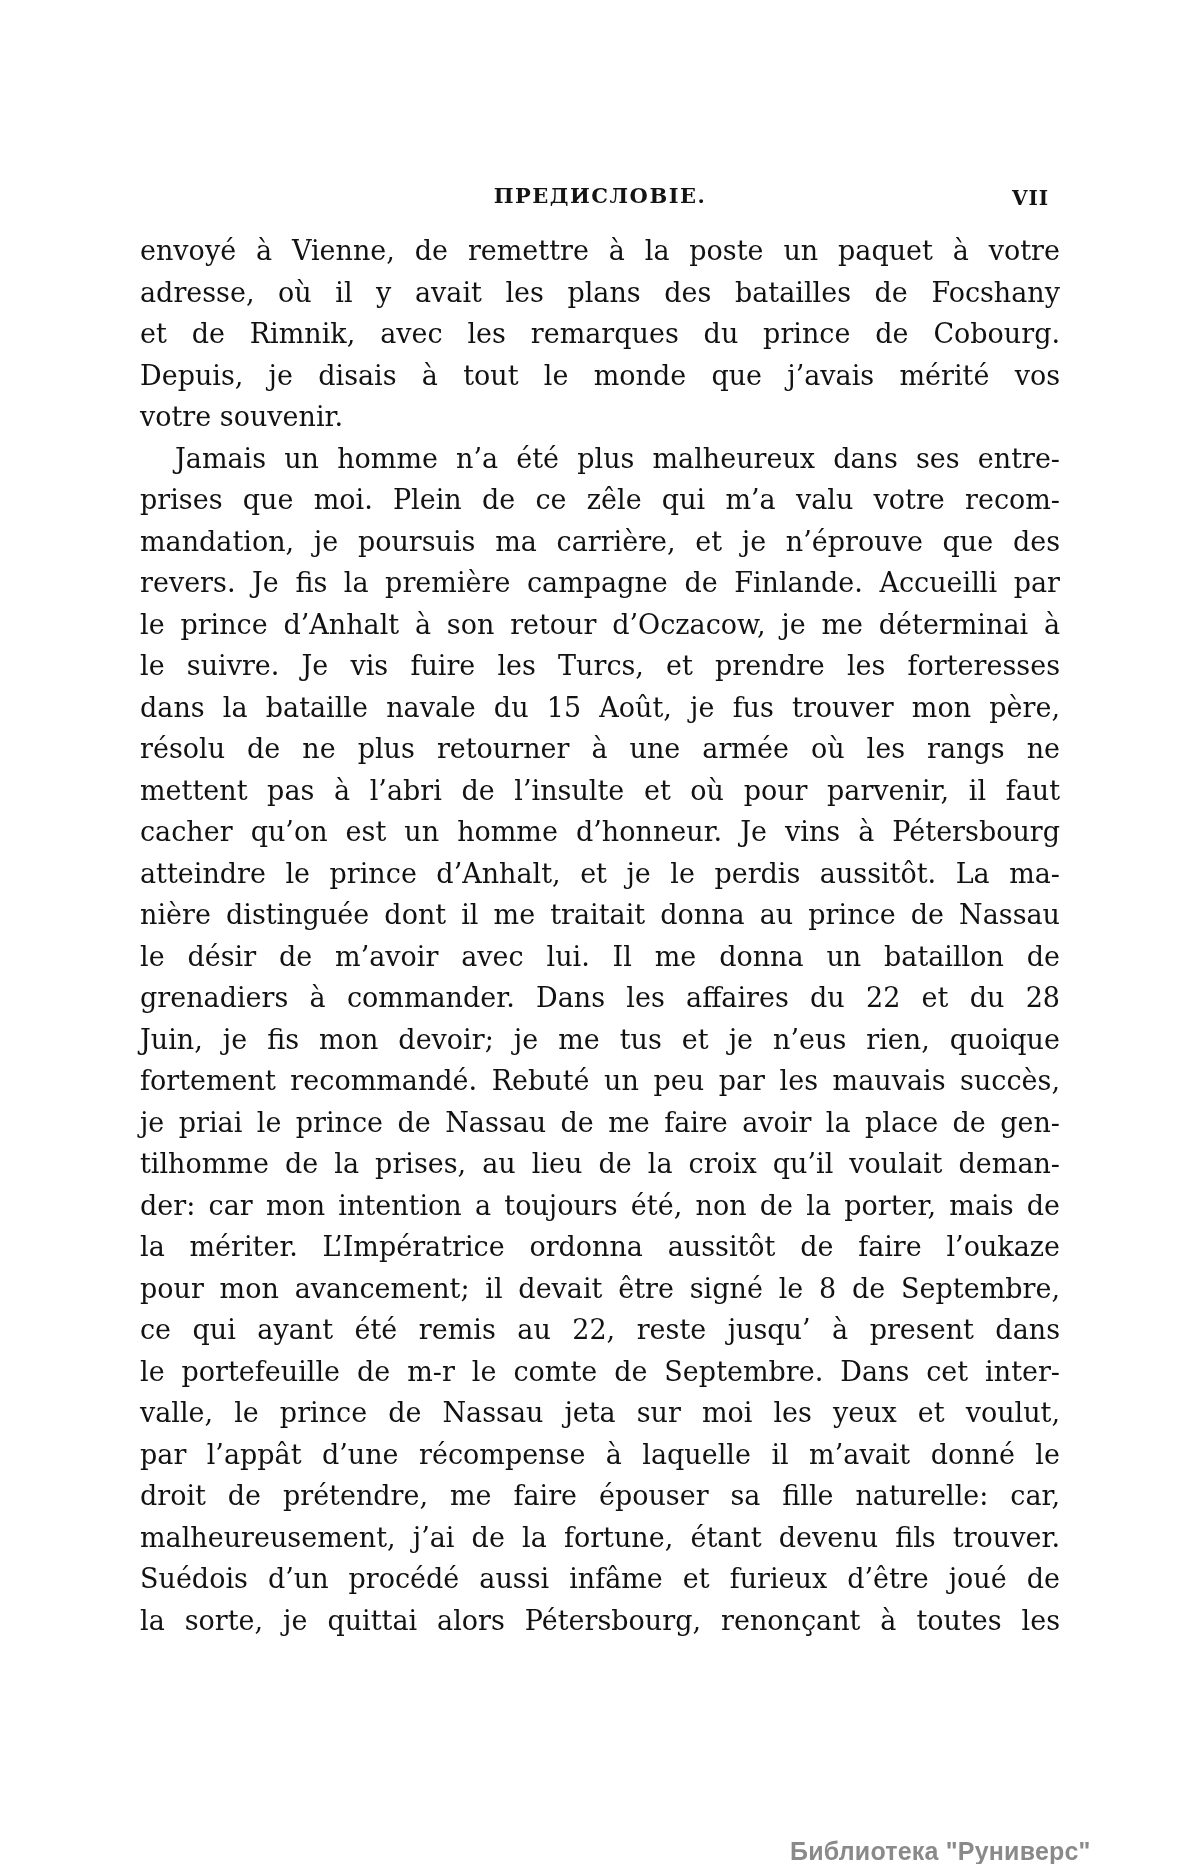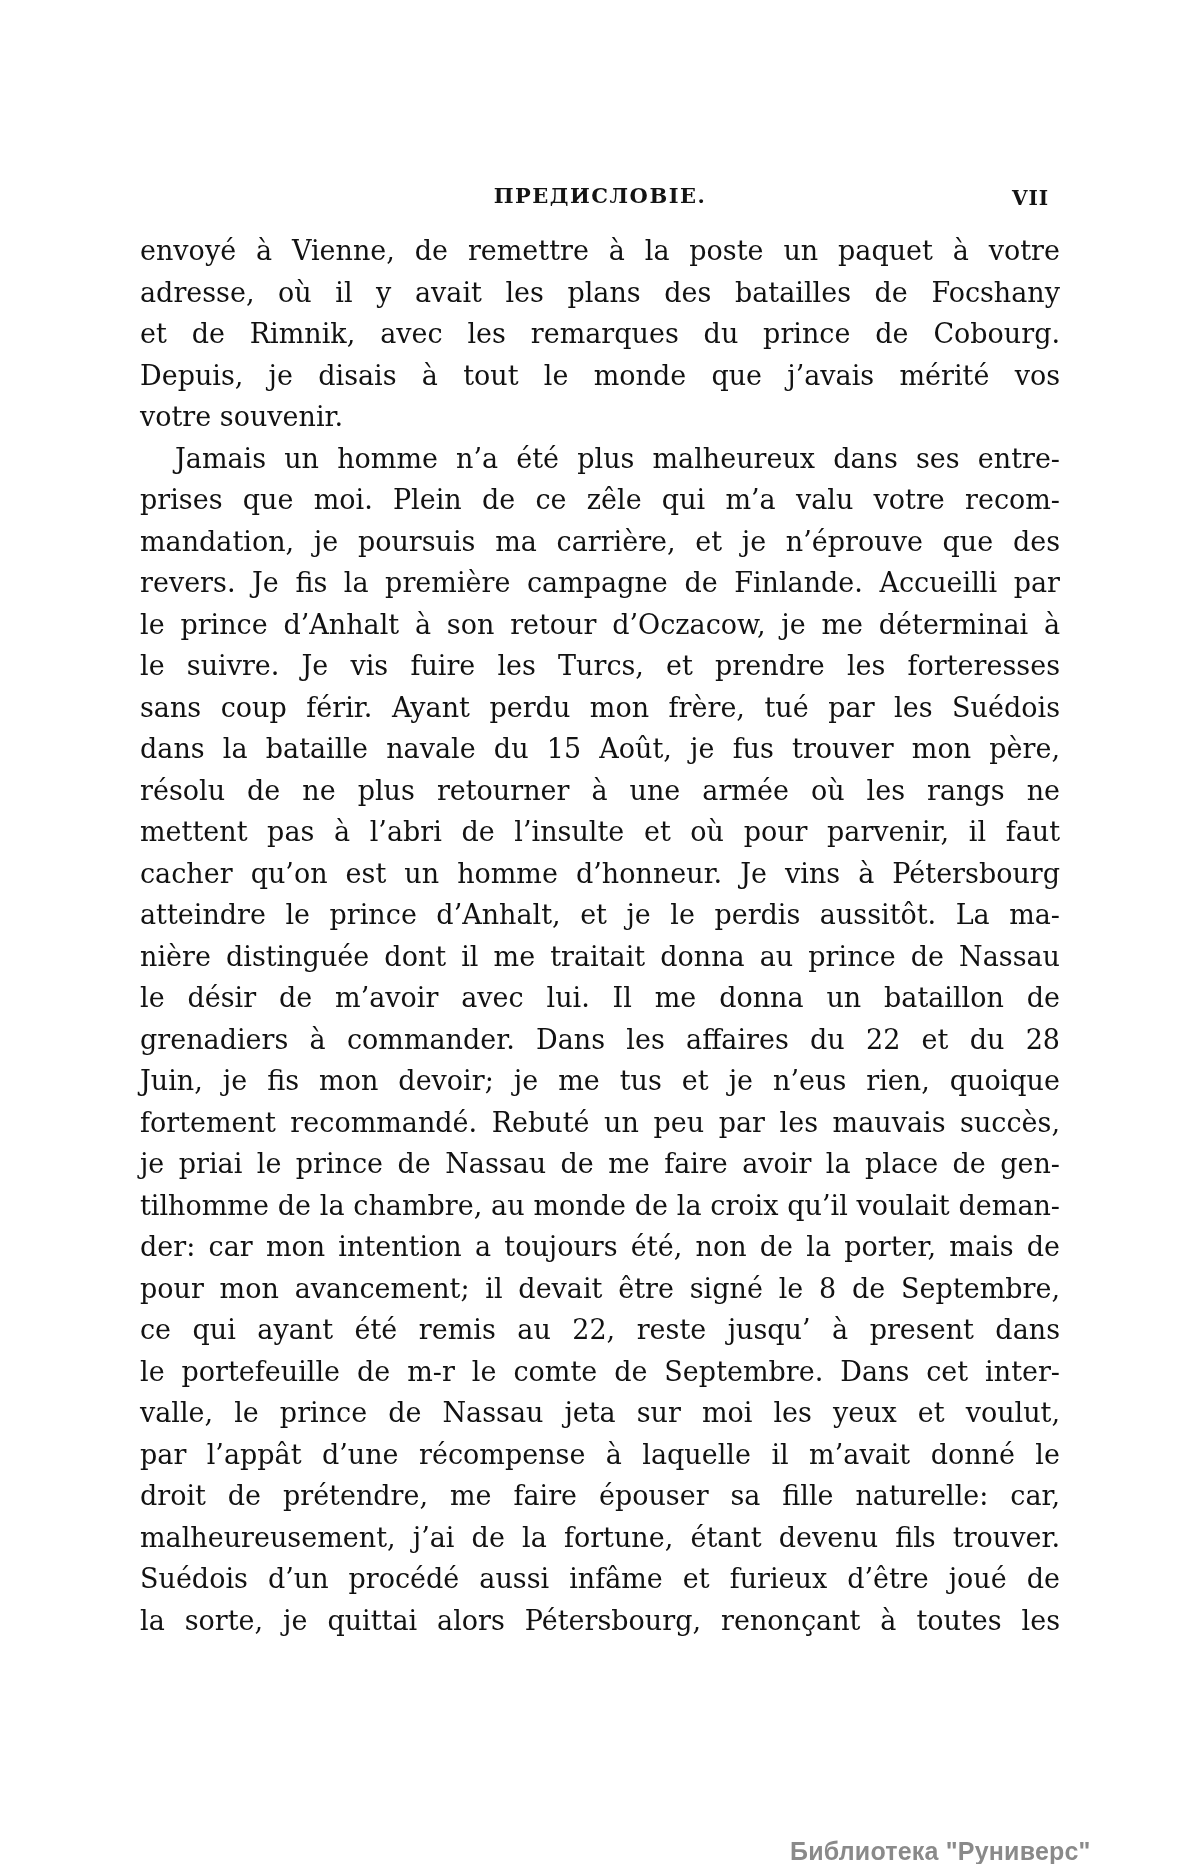--- a/index.html
+++ b/index.html
@@ -84,34 +84,34 @@
       <div class="line">adresse, où il y avait les plans des batailles de Focshany</div>
       <div class="line">et de Rimnik, avec les remarques du prince de Cobourg.</div>
       <div class="line">Depuis, je disais à tout le monde que j’avais mérité vos</div>
       <div class="line end">votre souvenir.</div>
       <div class="line indent">Jamais un homme n’a été plus malheureux dans ses entre-</div>
       <div class="line">prises que moi. Plein de ce zêle qui m’a valu votre recom-</div>
       <div class="line">mandation, je poursuis ma carrière, et je n’éprouve que des</div>
       <div class="line">revers. Je fis la première campagne de Finlande. Accueilli par</div>
       <div class="line">le prince d’Anhalt à son retour d’Oczacow, je me déterminai à</div>
       <div class="line">le suivre. Je vis fuire les Turcs, et prendre les forteresses</div>
-      <div class="line">sans coup férir. Ayant perdu mon frère, tué par les Suédois</div>
       <div class="line">dans la bataille navale du 15 Août, je fus trouver mon père,</div>
       <div class="line">résolu de ne plus retourner à une armée où les rangs ne</div>
       <div class="line">mettent pas à l’abri de l’insulte et où pour parvenir, il faut</div>
       <div class="line">cacher qu’on est un homme d’honneur. Je vins à Pétersbourg</div>
       <div class="line">atteindre le prince d’Anhalt, et je le perdis aussitôt. La ma-</div>
       <div class="line">nière distinguée dont il me traitait donna au prince de Nassau</div>
       <div class="line">le désir de m’avoir avec lui. Il me donna un bataillon de</div>
       <div class="line">grenadiers à commander. Dans les affaires du 22 et du 28</div>
       <div class="line">Juin, je fis mon devoir; je me tus et je n’eus rien, quoique</div>
       <div class="line">fortement recommandé. Rebuté un peu par les mauvais succès,</div>
       <div class="line">je priai le prince de Nassau de me faire avoir la place de gen-</div>
-      <div class="line">tilhomme de la chambre, au monde de la croix qu’il voulait deman-</div>
+      <div class="line">tilhomme de la prises, au lieu de la croix qu’il voulait deman-</div>
       <div class="line">der: car mon intention a toujours été, non de la porter, mais de</div>
+      <div class="line">la mériter. L’Impératrice ordonna aussitôt de faire l’oukaze</div>
       <div class="line">pour mon avancement; il devait être signé le 8 de Septembre,</div>
       <div class="line">ce qui ayant été remis au 22, reste jusqu’ à present dans</div>
       <div class="line">le portefeuille de m-r le comte de Septembre. Dans cet inter-</div>
       <div class="line">valle, le prince de Nassau jeta sur moi les yeux et voulut,</div>
       <div class="line">par l’appât d’une récompense à laquelle il m’avait donné le</div>
       <div class="line">droit de prétendre, me faire épouser sa fille naturelle: car,</div>
       <div class="line">malheureusement, j’ai de la fortune, étant devenu fils trouver.</div>
       <div class="line">Suédois d’un procédé aussi infâme et furieux d’être joué de</div>
       <div class="line">la sorte, je quittai alors Pétersbourg, renonçant à toutes les</div>
     </div>

